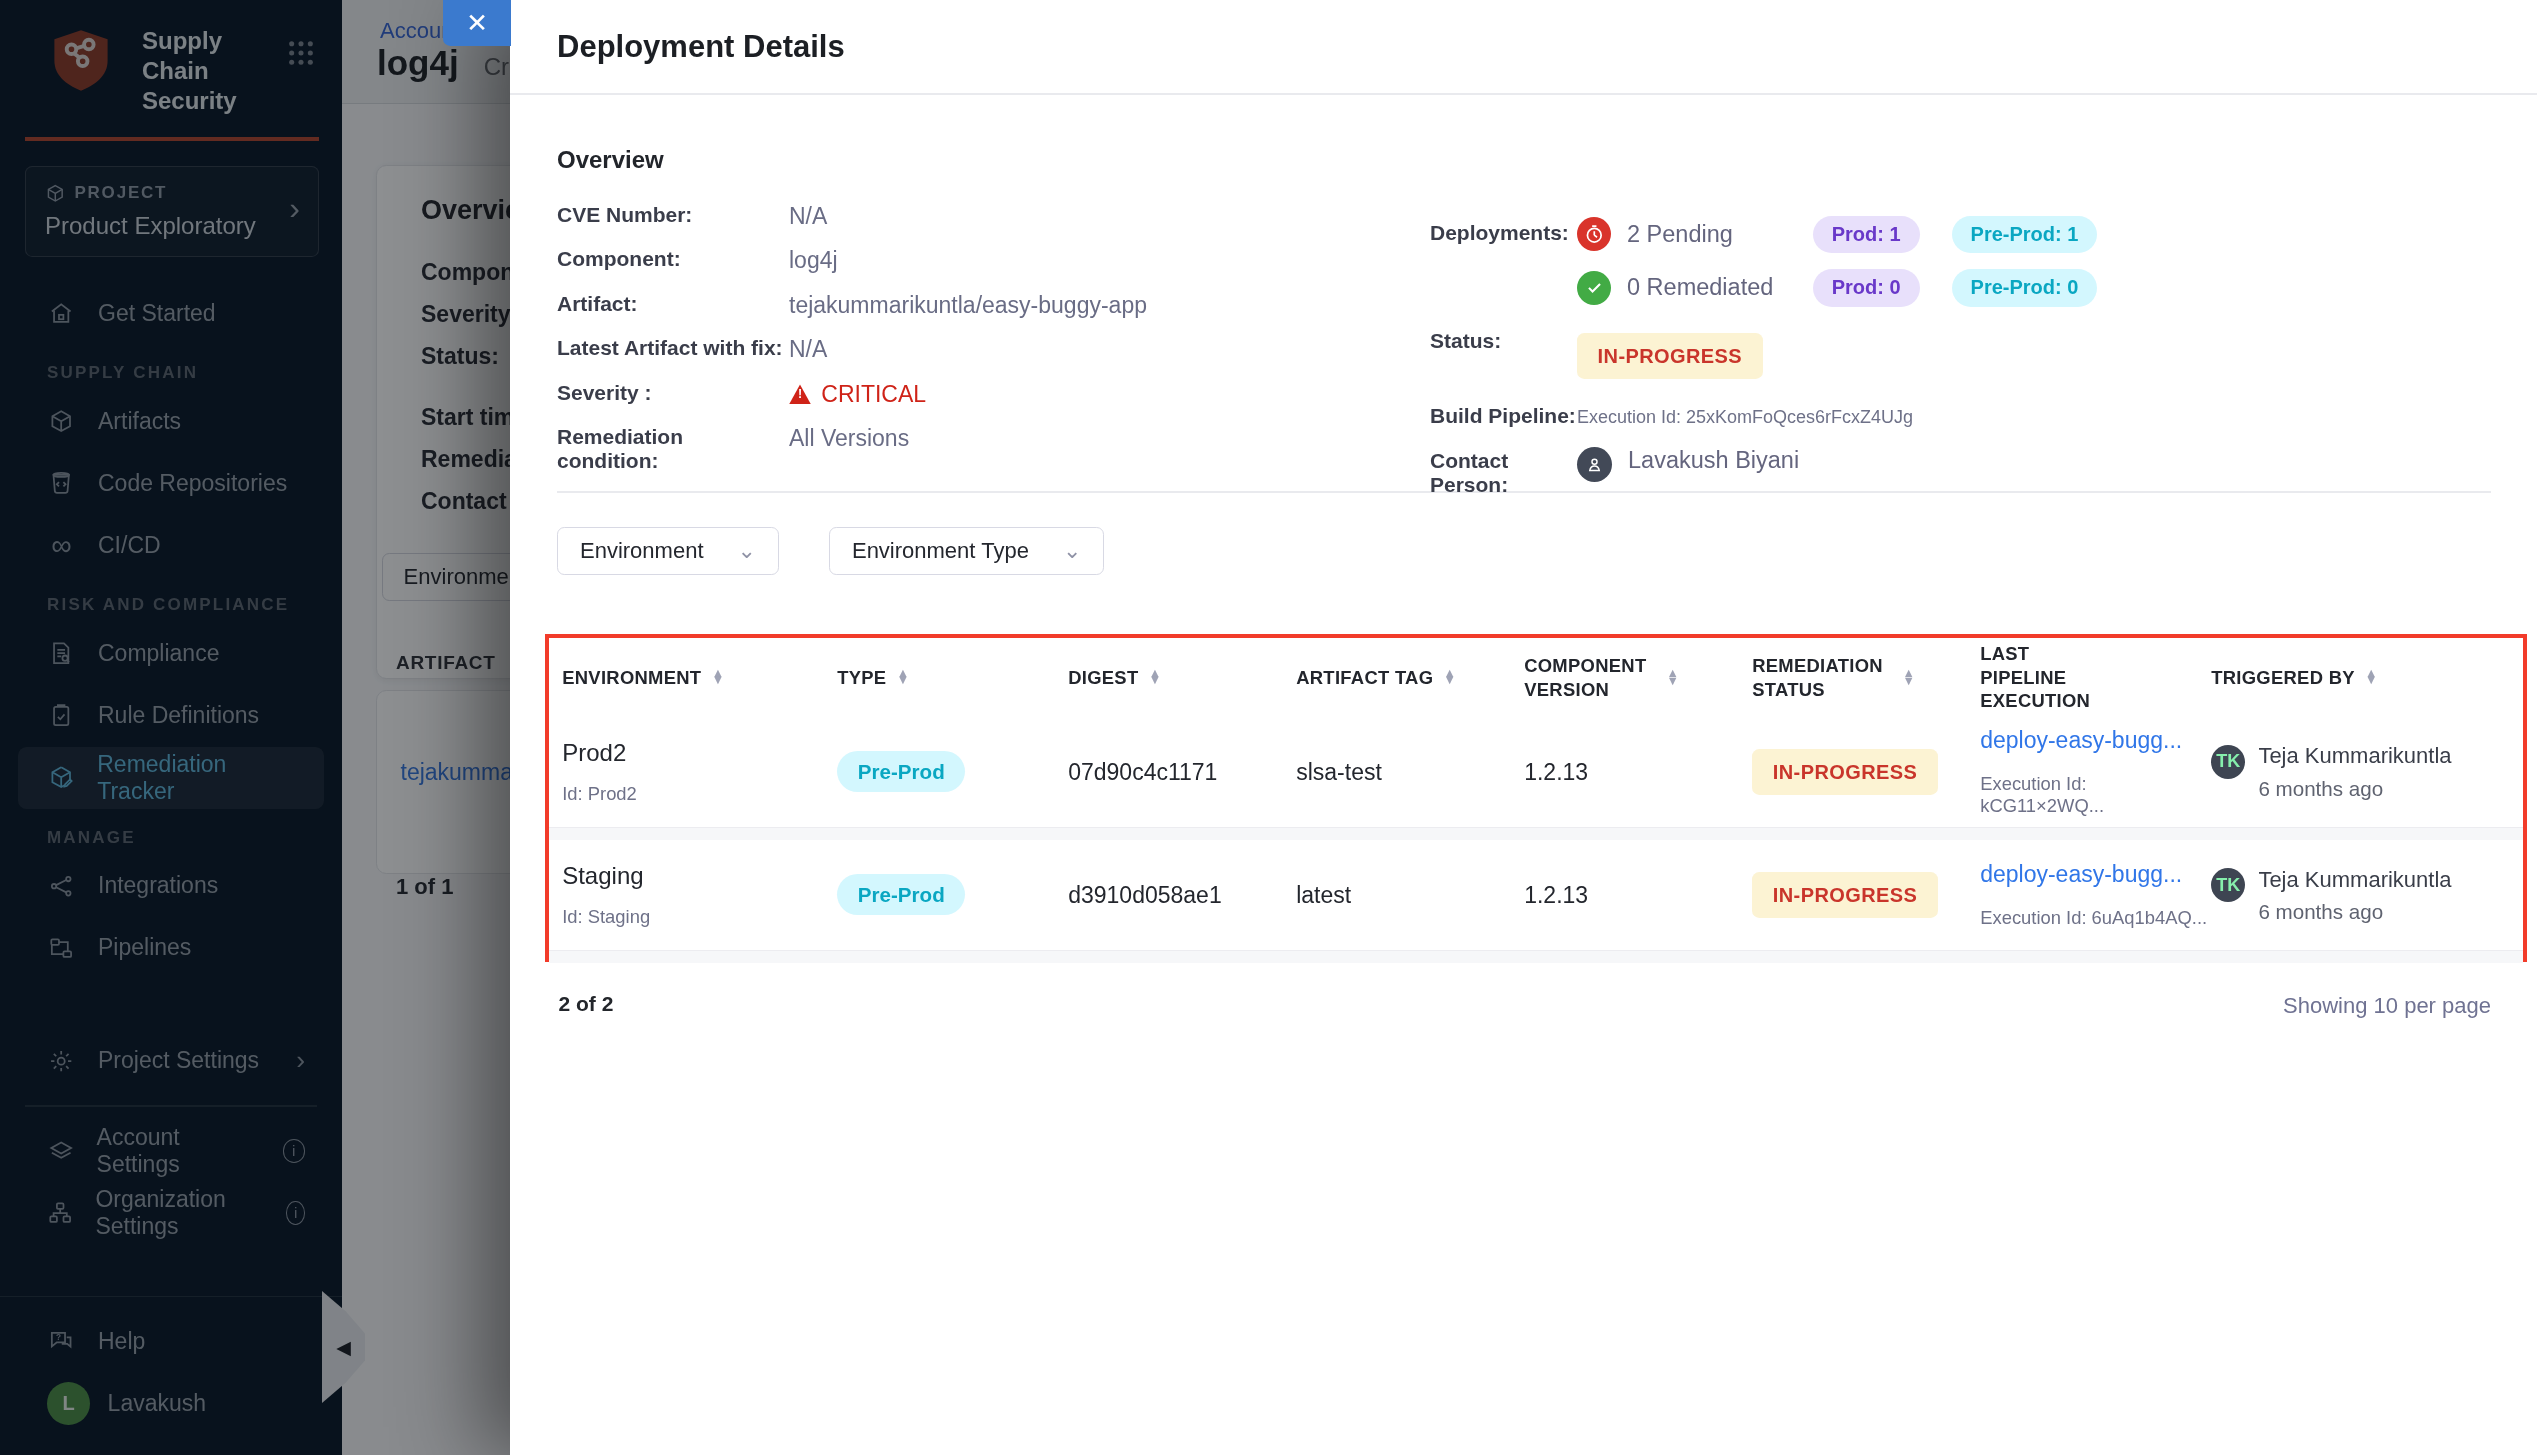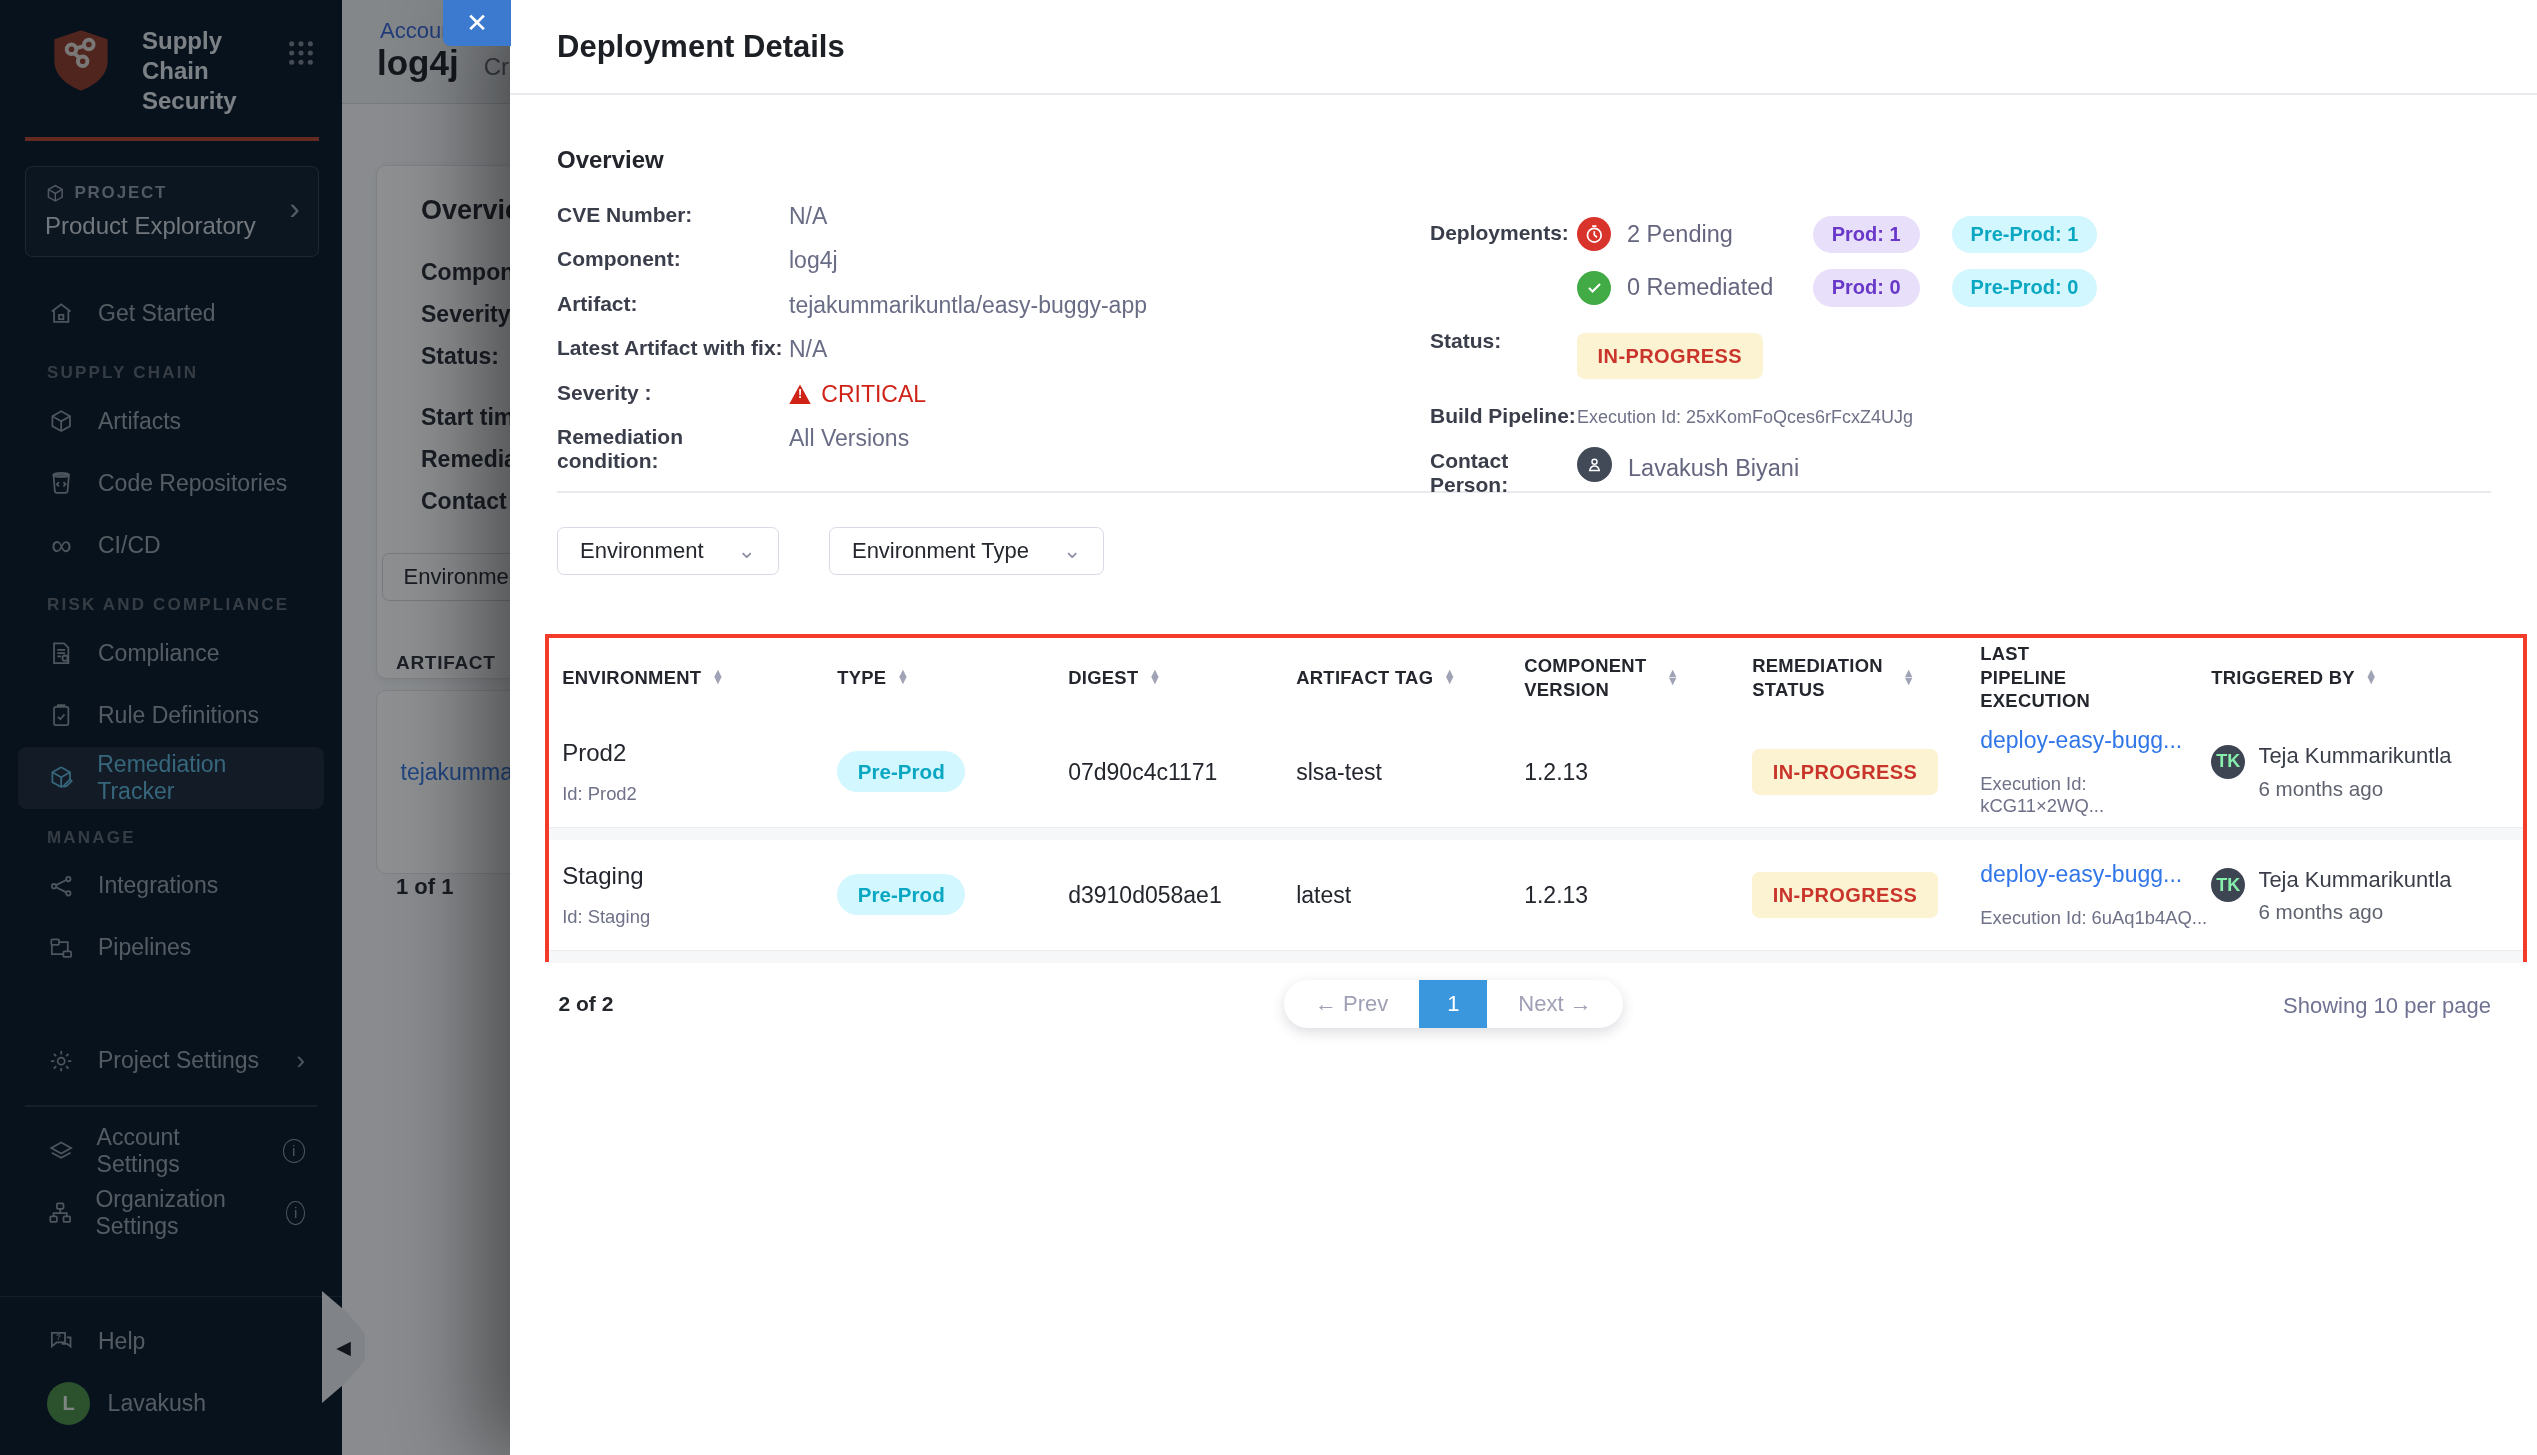--- a/index.html
+++ b/index.html
@@ -75,21 +75,21 @@
   .dep-line{display:flex;align-items:center;gap:16px;margin-bottom:16px;}
   .dep-ic{width:34px;height:34px;border-radius:50%;display:flex;align-items:center;justify-content:center;flex:none;}
   .dep-ic.red{background:#d9342b;}
   .dep-ic.green{background:#42ab45;}
   .dep-txt{font-size:23.5px;color:#64657e;margin-right:11.7px;min-width:158px;}
   .pill{font-size:20px;font-weight:600;padding:7.3px 19px;border-radius:20.6px;white-space:nowrap;}
   .pill.prod{background:#e8e0fb;color:#6938c9;margin-right:16px;}
   .pill.preprod{background:#d3f7fe;color:#0aa7c2;}
   .badge-inprogress{display:inline-block;background:#fcf3d3;color:#c9352b;font-size:20px;font-weight:700;letter-spacing:0.4px;padding:11.7px 20.6px;border-radius:7.3px;}
   .exec-id{font-size:18px;color:#6e7188;padding-top:8.8px;}
-  .contact-line{display:flex;align-items:flex-end;gap:16px;}
+  .contact-line{display:flex;align-items:flex-start;gap:16px;}
   .avatar-dark{width:35px;height:35px;border-radius:50%;background:#424957;display:flex;align-items:center;justify-content:center;flex:none;}
   .contact-name{font-size:23.5px;color:#64657e;}
   .row-status{margin:10.3px 0 19px;}
   .row-build{margin-bottom:14.7px;}
   .row-contact{margin-top:4.4px;}
 
   .m-divider2{height:1.5px;background:#e9eaee;margin-top:13.2px;}
   .filters{display:flex;gap:50px;margin-top:34px;}
   .drop-btn{height:48px;border:1.5px solid #d8d9e4;border-radius:7.3px;background:#fff;display:flex;align-items:center;gap:34px;padding:0 22px;font-size:22px;color:#24272e;cursor:pointer;white-space:nowrap;}
   .drop-btn .chev{color:#8f92a6;font-size:22px;}
@@ -570,23 +570,18 @@
             <div class="trig-nm">Teja Kummarikuntla</div>
             <div class="trig-tm">6 months ago</div>
           </span>
         </div>
       </div>
       <div class="tgap" style="border-bottom:none;"></div>
     </div>
 
     <div class="pag-row">
       <span class="pag-count">2 of 2</span>
-      <div class="pager">
-        <span class="pbtn">← Prev</span>
-        <span class="pnum">1</span>
-        <span class="pbtn">Next →</span>
-      </div>
       <span class="per-page">Showing 10 per page</span>
     </div>
   </section>
 
 </div>
 
 
 </body></html>

